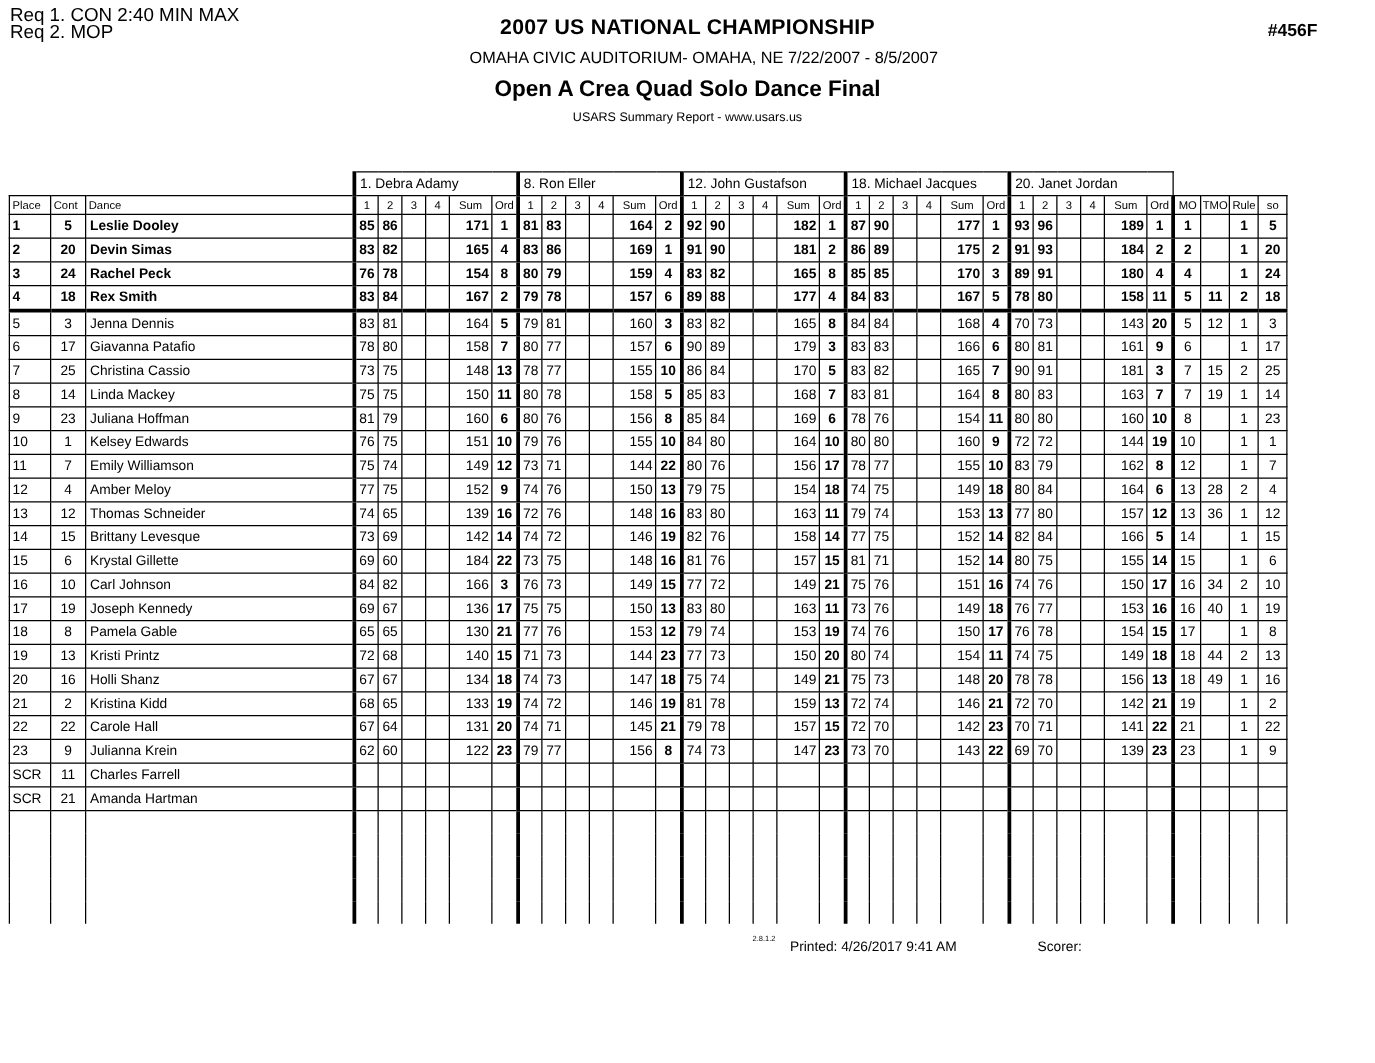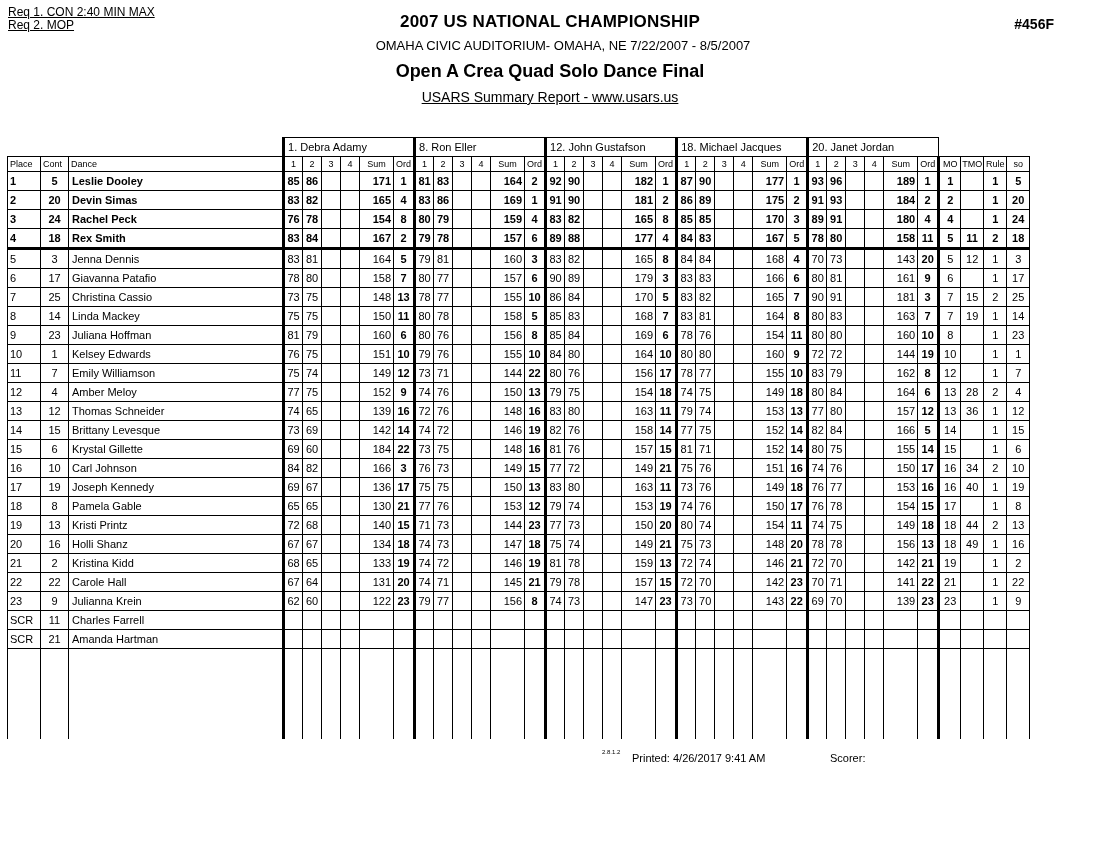--- a/index.html
+++ b/index.html
@@ -1,25 +1,25 @@
 <!DOCTYPE html>
 <html><head>
 <meta charset="utf-8">
 <style>
   html,body { margin:0; padding:0; }
   body {
     width:1100px; height:850px; background:#ffffff; color:#000;
     font-family:"Liberation Sans", sans-serif; position:relative; overflow:hidden;
   }
-  .req { position:absolute; left:8px; top:6px; font-size:12px; line-height:13px;text-decoration:underline; }
+  .req { position:absolute; left:8px; top:6px; font-size:15px; line-height:13px; }
   .titles { position:absolute; left:0; right:0; top:12px; text-align:center; }
   .title  { font-size:17px; font-weight:bold; letter-spacing:.2px; }
   .venue  { font-size:13px; margin-top:6px;padding-left:26px; }
   .event  { font-size:18px; font-weight:bold; margin-top:8px; }
-  .report { font-size:14px; margin-top:7px;text-decoration:underline; }
+  .report { font-size:10px; margin-top:7px; }
   .evtnum { position:absolute; right:46px; top:16px; font-size:14px; font-weight:bold; }
 
   .tablewrap { position:absolute; left:7px; top:137px; }
   table { border-collapse:collapse; table-layout:fixed; width:945px; }
   td {
     border:1px solid #000; height:18px; padding:0 1px; font-size:11px;
     white-space:nowrap; overflow:hidden; vertical-align:middle;
   }
   .nb  { border:none; }
   .judge-name { text-align:left; padding-left:3px; font-size:11px; height:16px; }

